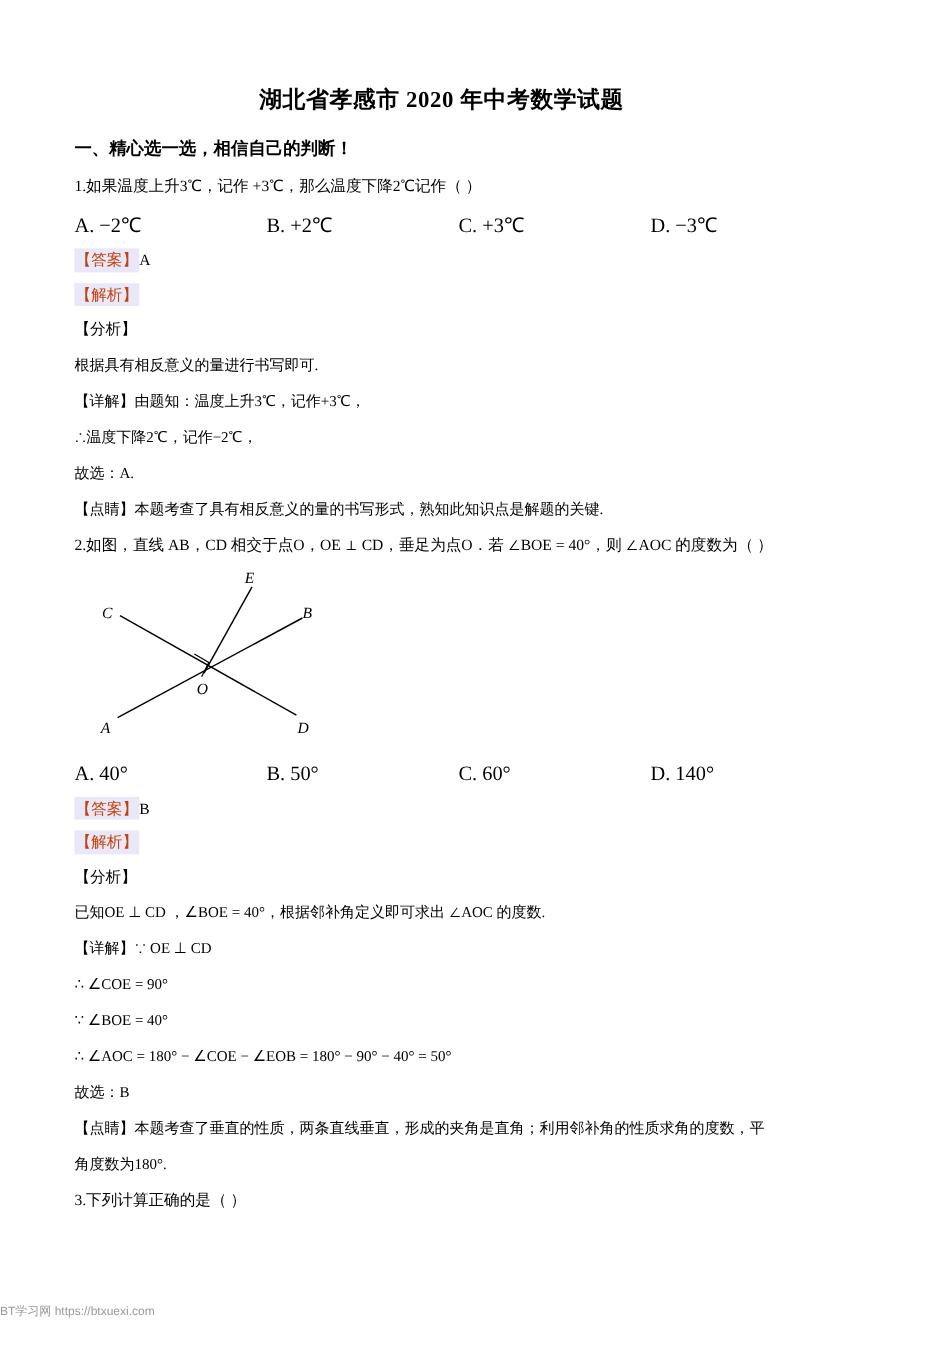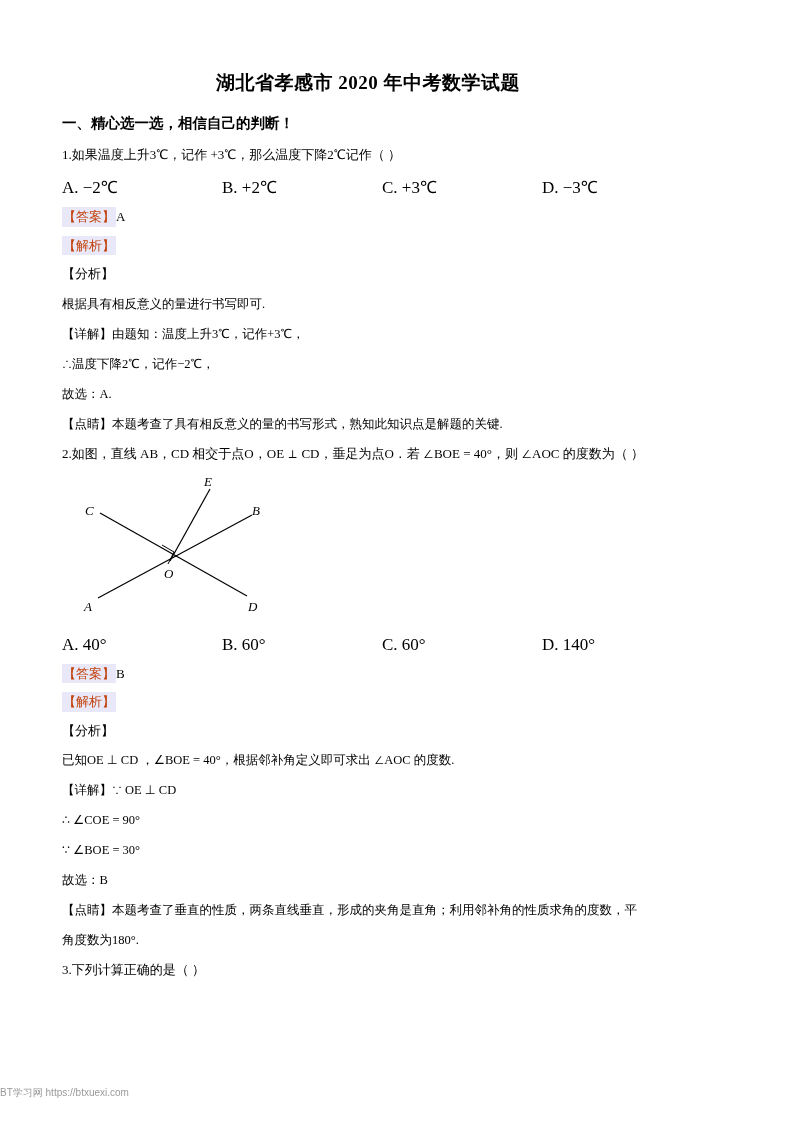--- a/index.html
+++ b/index.html
@@ -139,41 +139,42 @@
       <text x="23" y="42" font-size="13" font-style="italic" font-family="Liberation Serif, serif">C</text>
       <text x="190" y="42" font-size="13" font-style="italic" font-family="Liberation Serif, serif">B</text>
       <text x="102" y="105" font-size="13" font-style="italic" font-family="Liberation Serif, serif">O</text>
       <text x="22" y="138" font-size="13" font-style="italic" font-family="Liberation Serif, serif">A</text>
       <text x="186" y="138" font-size="13" font-style="italic" font-family="Liberation Serif, serif">D</text>
     </svg>
   </div>
 
   <div class="choices">
     <span class="ch c1">A. 40°</span>
-    <span class="ch c2">B. 60°</span>
+    <span class="ch c2">B. 50°</span>
     <span class="ch c3">C. 60°</span>
     <span class="ch">D. 140°</span>
   </div>
 
   <div class="ans-line">
     <span class="tag">【答案】</span><span>B</span>
   </div>
 
   <div class="ans-line">
     <span class="tag">【解析】</span>
   </div>
 
   <div class="ans-line">
     <span>【分析】</span>
   </div>
 
   <div class="body-line">已知OE ⊥ CD ，∠BOE = 40°，根据邻补角定义即可求出 ∠AOC 的度数.</div>
   <div class="body-line">【详解】∵ OE ⊥ CD</div>
   <div class="body-line">∴ ∠COE = 90°</div>
-  <div class="body-line">∵ ∠BOE = 30°</div>
+  <div class="body-line">∵ ∠BOE = 40°</div>
+  <div class="body-line">∴ ∠AOC = 180° − ∠COE − ∠EOB = 180° − 90° − 40° = 50°</div>
   <div class="body-line">故选：B</div>
   <div class="body-line">【点睛】本题考查了垂直的性质，两条直线垂直，形成的夹角是直角；利用邻补角的性质求角的度数，平</div>
   <div class="body-line">角度数为180°.</div>
 
   <div class="q-line">3.下列计算正确的是（      ）</div>
 
   <div class="footer">BT学习网 https://btxuexi.com</div>
 </div>
 
 </body></html>

